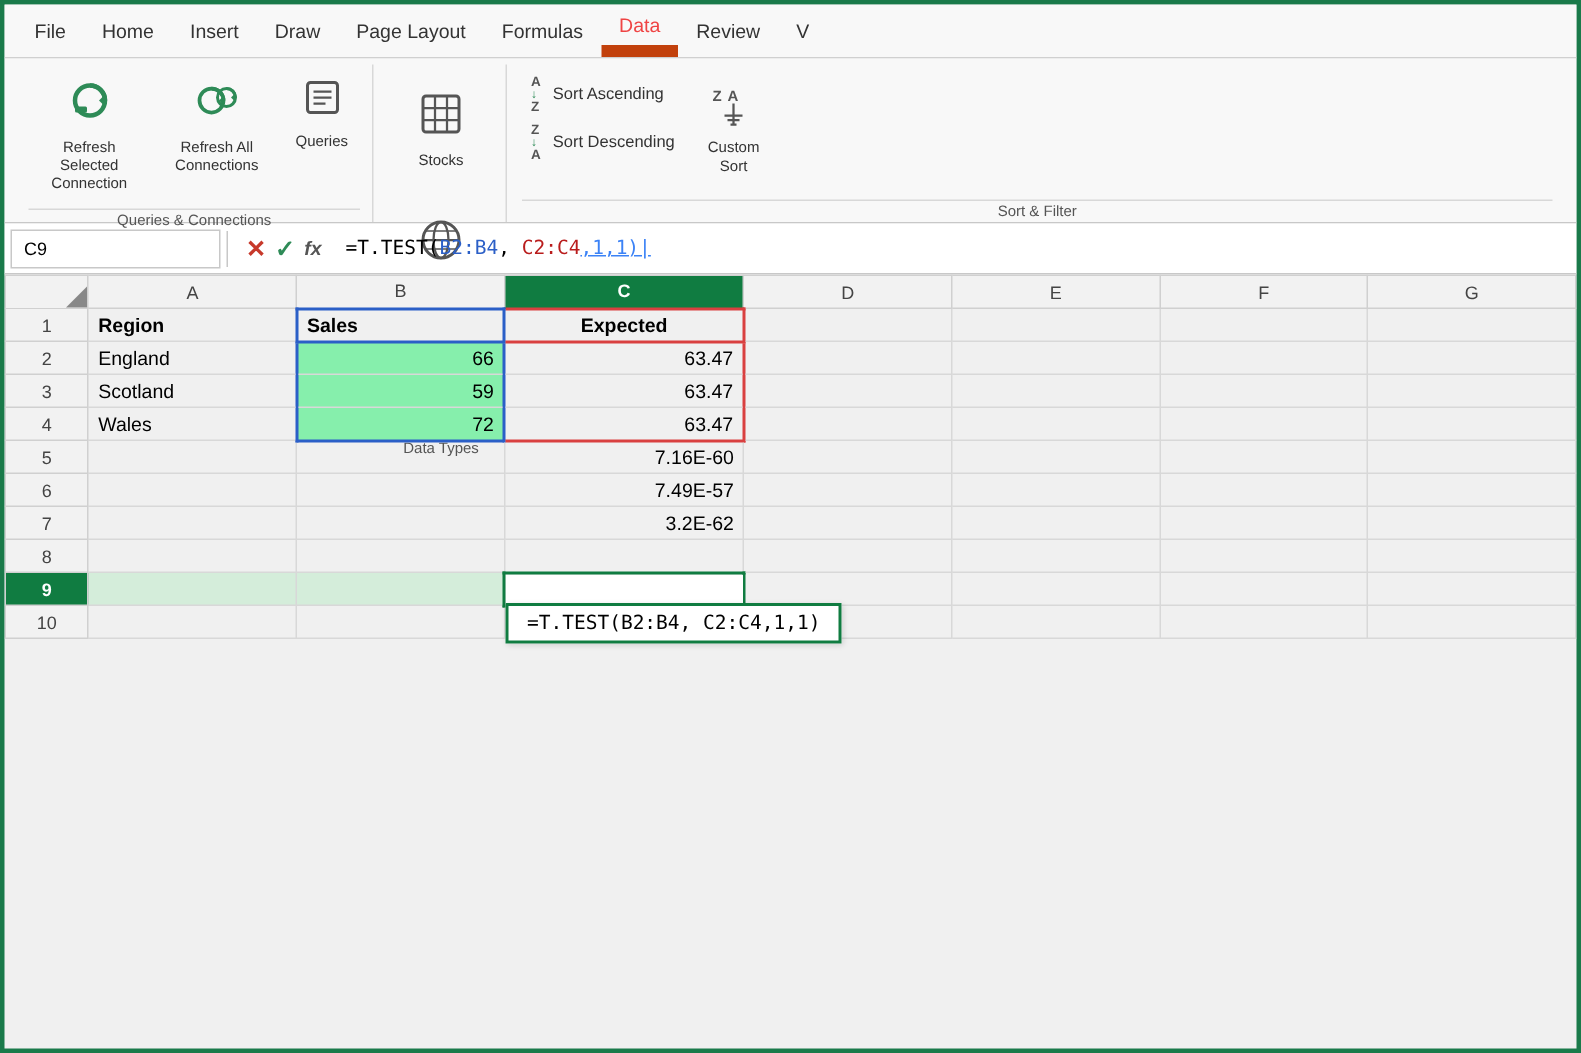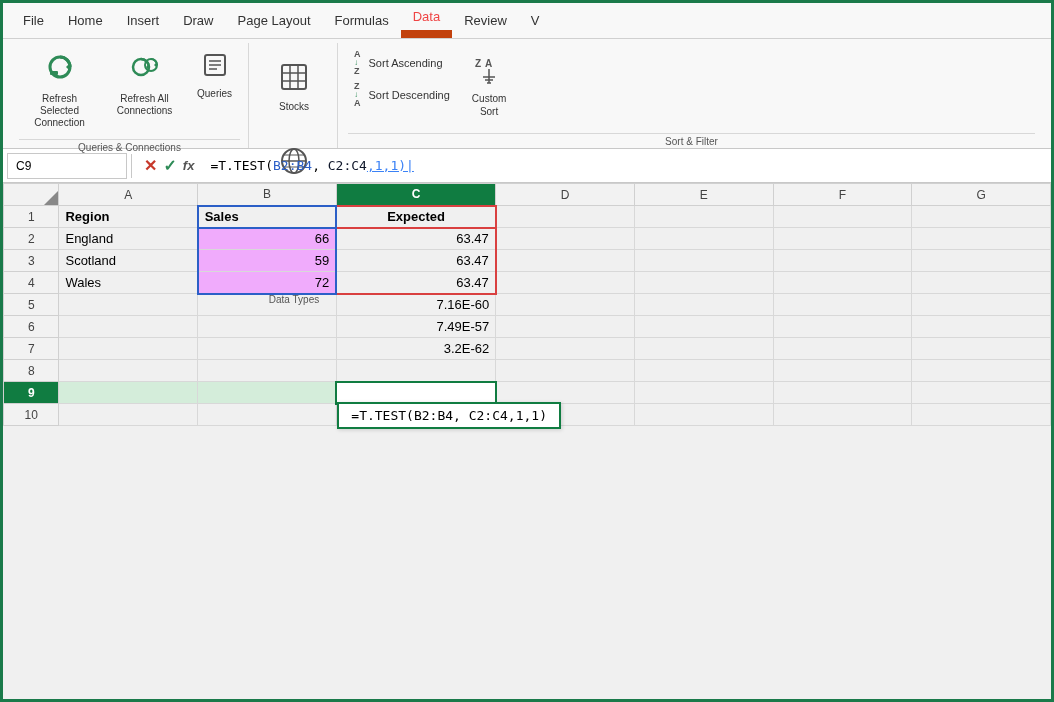--- a/index.html
+++ b/index.html
@@ -151,21 +151,21 @@
     .formula-bar {
       display: flex;
       align-items: center;
       height: 34px;
       background: white;
       border-bottom: 1px solid #c8c8c8;
       padding: 0 4px;
     }
 
     .cell-ref-box {
-      width: 120px;
+      width: 140px;
       height: 26px;
       border: 1px solid #c8c8c8;
       padding: 3px 8px;
       font-size: 12px;
       display: flex;
       align-items: center;
       background: white;
     }
 
     .formula-controls {
@@ -237,21 +237,21 @@
     td.cell {
       border: 1px solid #d8d8d8;
       padding: 2px 6px;
       height: 22px;
       min-width: 80px;
       vertical-align: middle;
       white-space: nowrap;
     }
 
     td.cell.selected-b {
-      background: #f0abfc;
+      background: #86efac;
       border: 1px solid #d8d8d8;
     }
 
     td.cell.active-cell {
       background: white;
       border: 2px solid #107c41;
     }
 
     td.cell.bold-text {
       font-weight: bold;
@@ -433,21 +433,21 @@
 
 <div class="formula-bar">
   <div class="cell-ref-box">C9</div>
   <div style="width:1px; height:24px; background:#c8c8c8; margin:0 4px;"></div>
   <div class="formula-controls" style="display:flex; align-items:center; gap:6px;">
     <span style="color:#c7392b; font-size:16px; font-weight:bold; cursor:pointer;">✕</span>
     <span style="color:#2e8b57; font-size:16px; font-weight:bold; cursor:pointer;">✓</span>
     <span class="fx-icon">fx</span>
   </div>
   <div class="formula-text" style="margin-left:8px;">
-    <span style="color:#000;">=T.TEST(</span><span style="color:#2b5fc7;">B2:B4</span><span style="color:#000;">, </span><span style="color:#0f172a;margin-top:37px;">C2:C4</span><span style="color:#3b82f6;text-decoration:underline;">,1,1)|</span>
+    <span style="color:#000;">=T.TEST(</span><span style="color:#2b5fc7;">B2:B4</span><span style="color:#000;">, </span><span style="color:#b91c1c;margin-top:37px;">C2:C4</span><span style="color:#3b82f6;text-decoration:underline;">,1,1)|</span>
   </div>
 </div>
 
 <div class="spreadsheet-area">
   <table class="spreadsheet">
     <colgroup>
       <col style="width:40px;">
       <col style="width:100px;">
       <col style="width:100px;">
       <col style="width:115px;">

